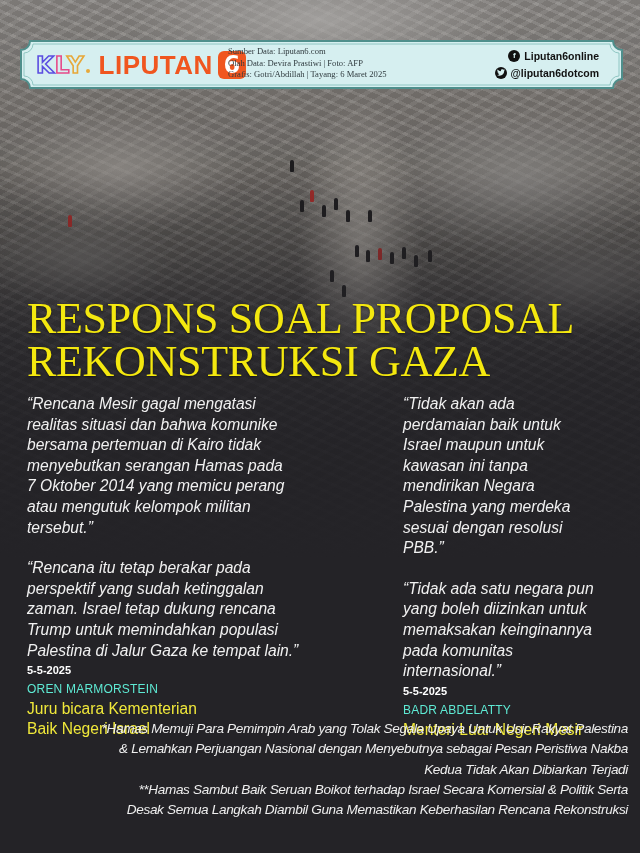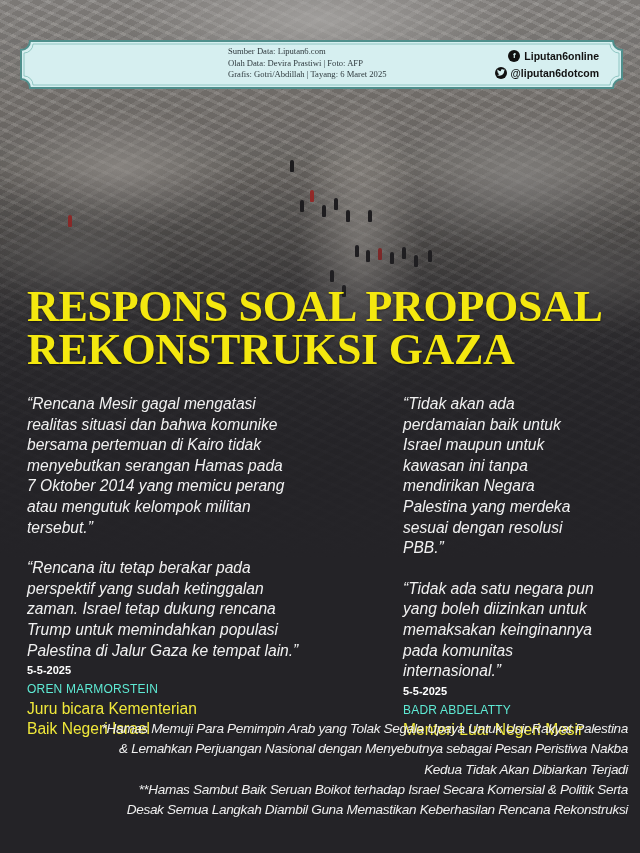--- a/index.html
+++ b/index.html
@@ -68,22 +68,22 @@
     }
     .social-row { display: flex; align-items: center; justify-content: flex-end; height: 17px; }
     .soc-icon {
       display: inline-flex; align-items: center; justify-content: center;
       width: 12px; height: 12px; border-radius: 50%; background: #111; color: #d7f0f0;
       font-size: 8px; font-weight: bold; margin-right: 4px; line-height: 1;
     }
 
     
     .title {
-      position: absolute; left: 27px; top: 285px; width: 600px;
-      font-family: "Liberation Serif", serif; font-weight: bold;
+      position: absolute; left: 27px; top: 297px; width: 600px;
+      font-family: "Liberation Serif", serif; font-weight: normal;
       font-size: 44px; line-height: 43px; color: #f4e80f; letter-spacing: -0.3px;
       text-shadow: 0 1px 2px rgba(0,0,0,0.5);
       transform: scaleX(1.0);
     }
 
     
     .col { position: absolute; }
     .col-left { left: 27px; top: 394px; width: 320px; }
     .col-right { left: 403px; top: 394px; width: 230px; }
     .quote {
@@ -129,20 +129,27 @@
   <div class="person" style="left:368px;top:210px"></div>
 </div>
 <div class="photo-fade"></div>
 
 <div class="banner">
   <svg class="frame" width="603" height="49" viewBox="0 0 603 49">
     <path d="M10 1 H593 A9 9 0 0 0 602 10 V39 A9 9 0 0 0 593 48 H10 A9 9 0 0 0 1 39 V10 A9 9 0 0 0 10 1 Z" fill="#d6eff0" stroke="#4f8f8c" stroke-width="2"></path>
     <path d="M13 4 H590 A9 9 0 0 0 599 13 V36 A9 9 0 0 0 590 45 H13 A9 9 0 0 0 4 36 V13 A9 9 0 0 0 13 4 Z" fill="none" stroke="#7fbcb8" stroke-width="0.8"></path>
   </svg>
 
+  <div class="brand">
+    <div class="kly">
+      <span>K</span><span>L</span><span>Y</span><span class="dot"></span>
+    </div>
+    <div class="liputan">LIPUTAN</div>
+    <div class="six">6</div>
+  </div>
 
   <div class="credits">
     <div>Sumber Data: Liputan6.com</div>
     <div>Olah Data: Devira Prastiwi | Foto: AFP</div>
     <div>Grafis: Gotri/Abdillah | Tayang: 6 Maret 2025</div>
   </div>
 
   <div class="social">
     <div class="social-row">
       <span class="soc-icon">f</span>

